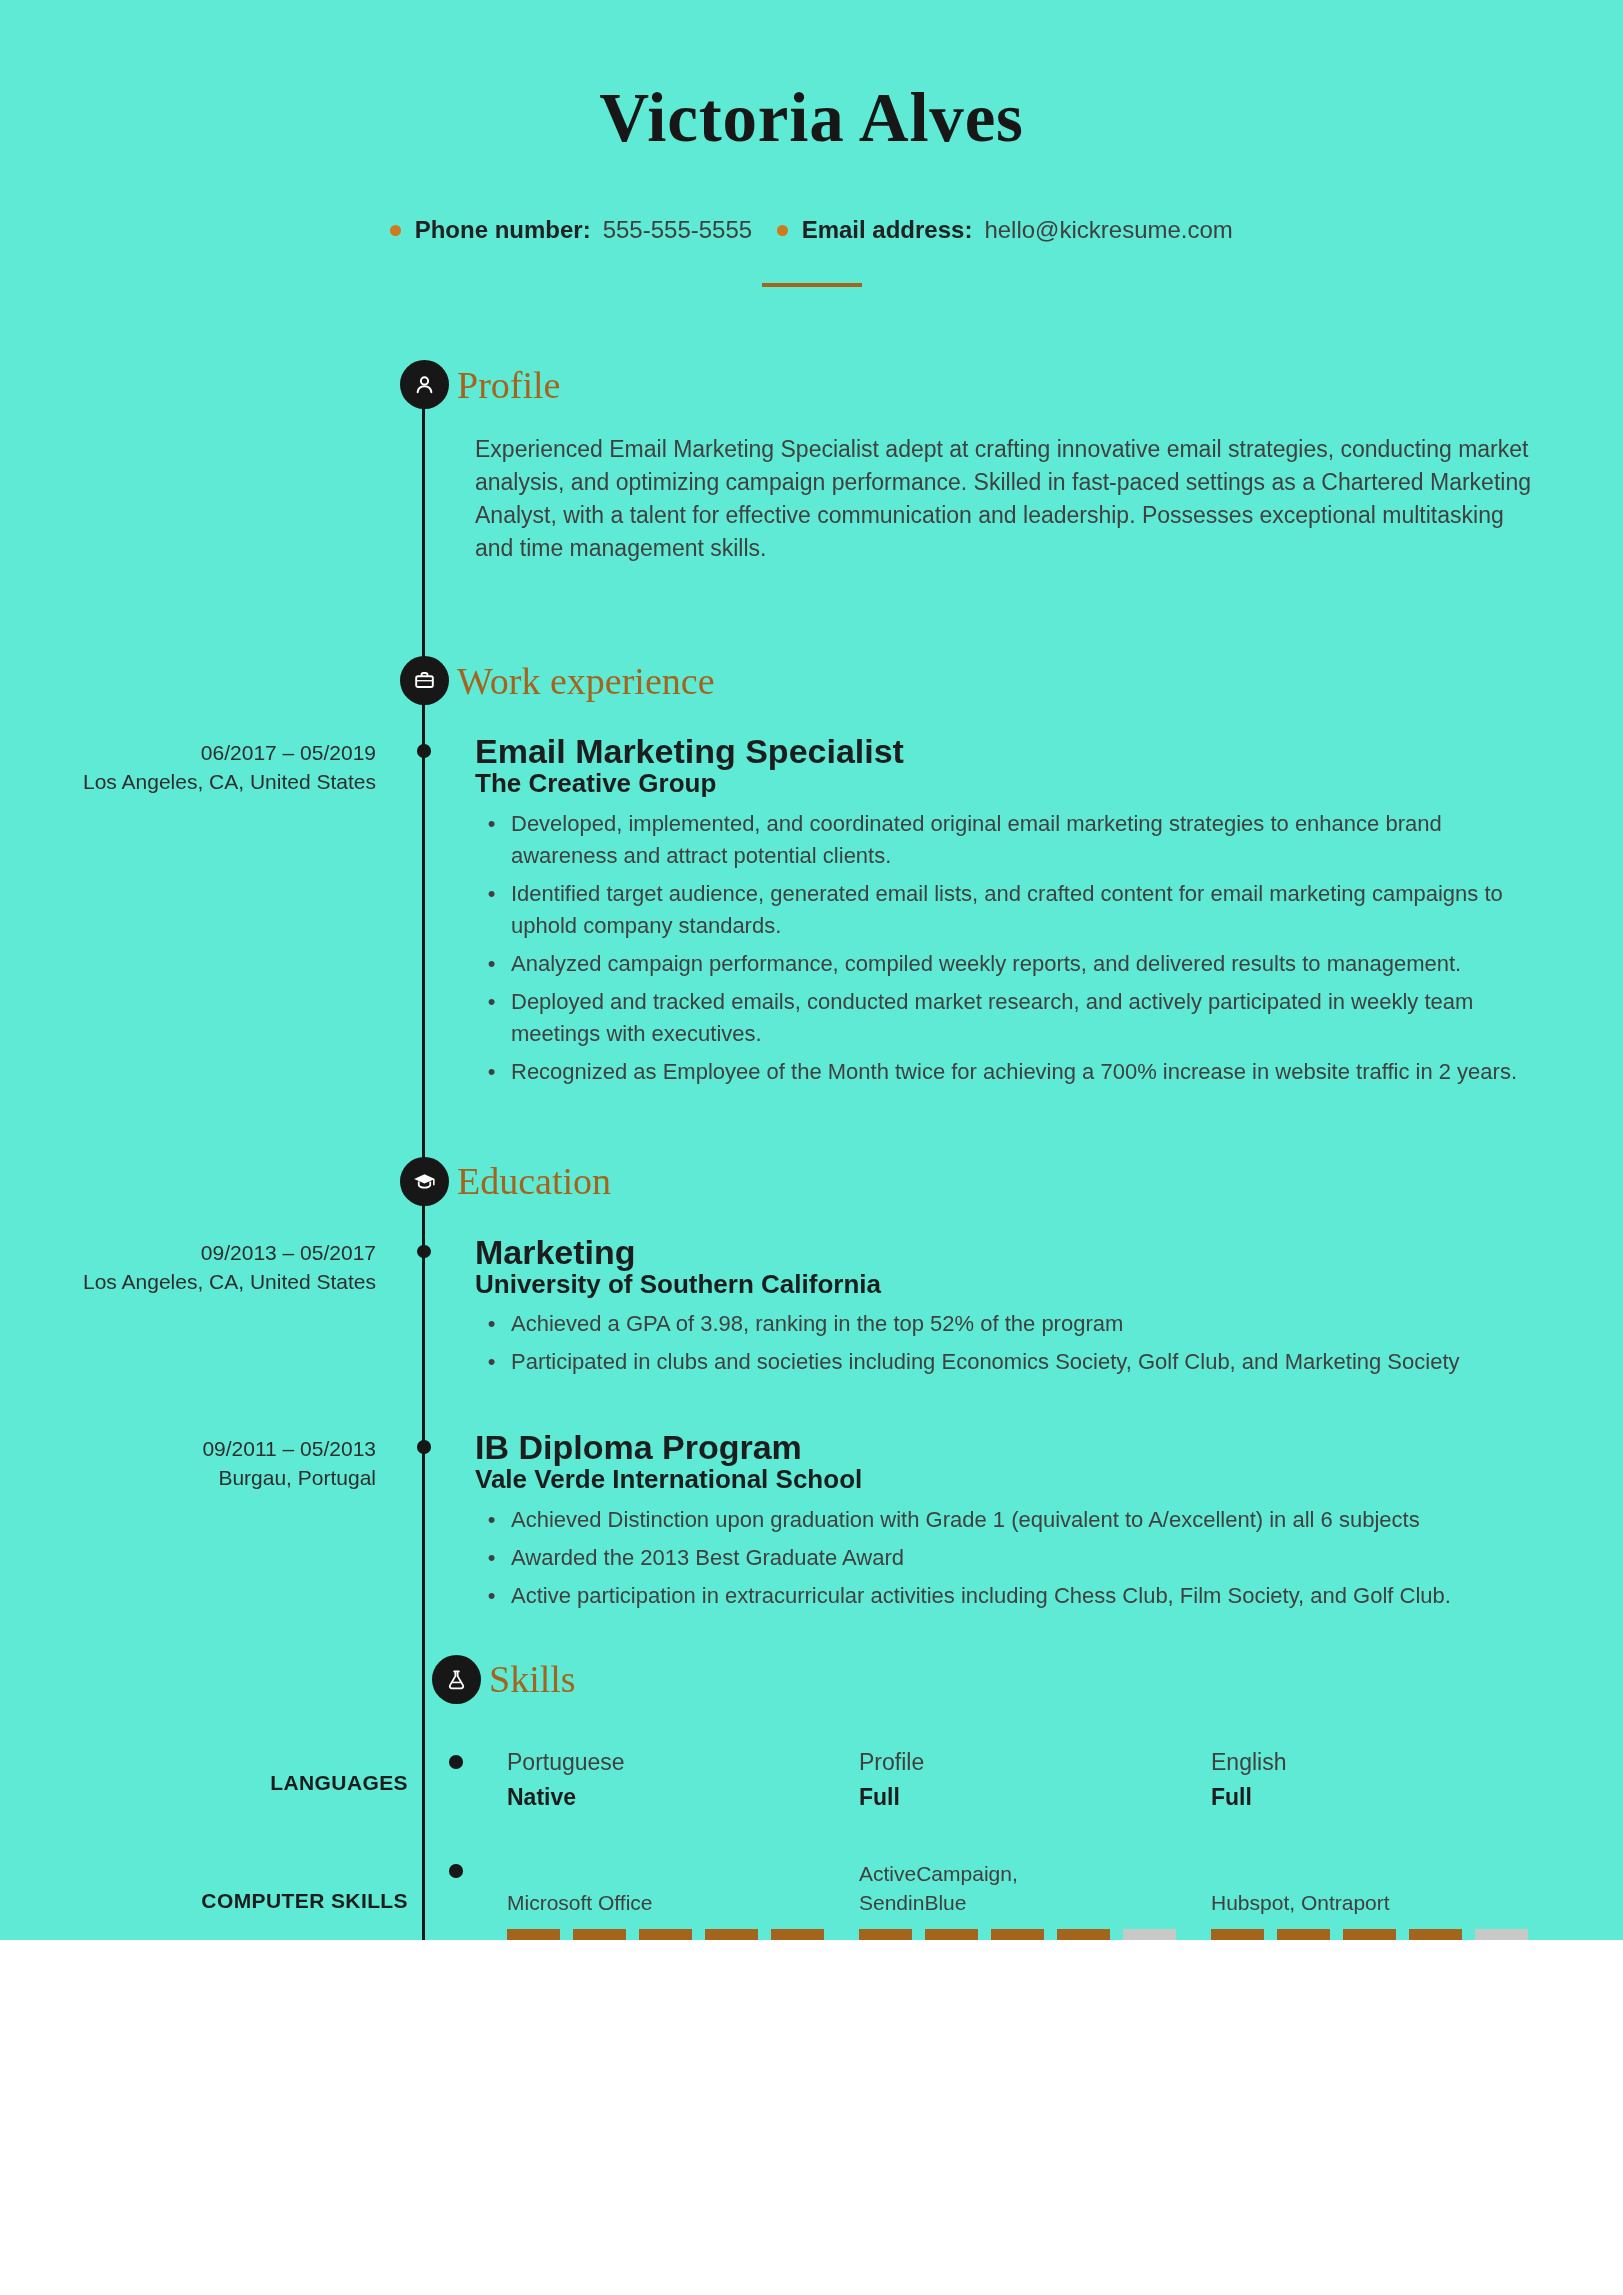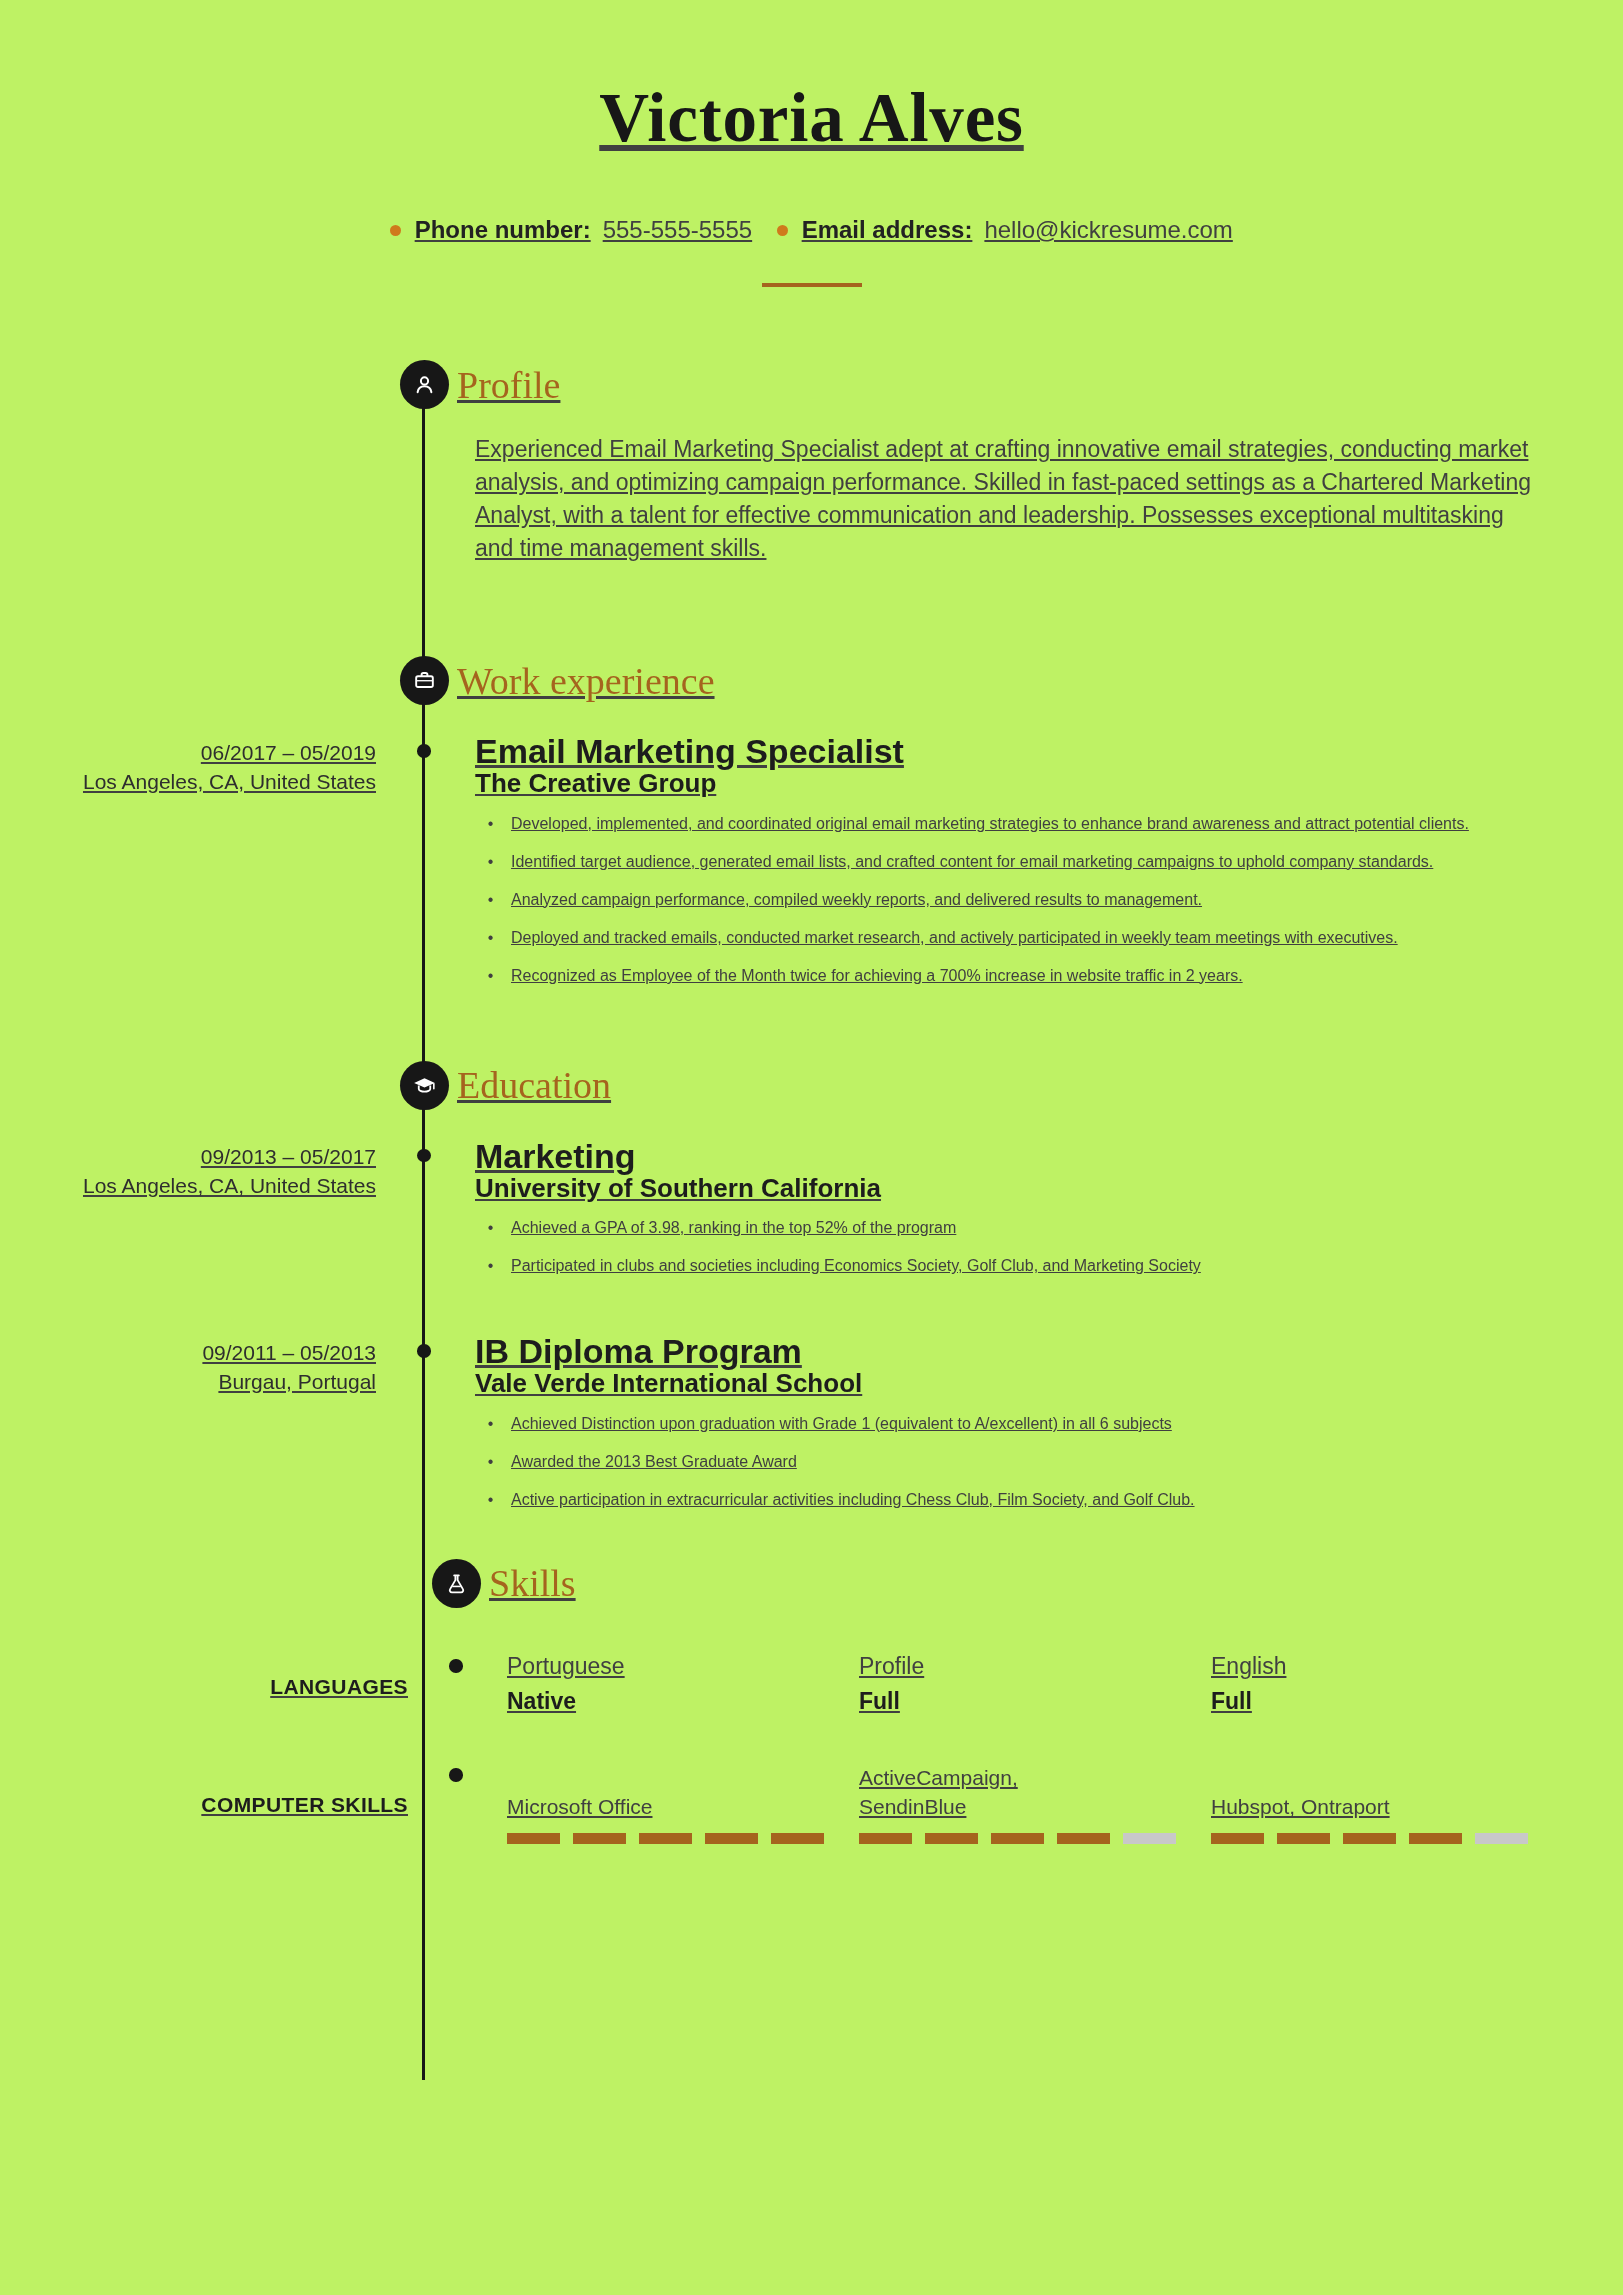--- a/index.html
+++ b/index.html
@@ -1,23 +1,22 @@
 <!DOCTYPE html>
 <html style="--accent: #a5641e; --dot-orange: #cf7a1c; --bar-empty: #c8c8c8; --timeline-black: #171717; --body-text: #404040;font-size:13.5px"><head>
 <meta charset="utf-8">
 <style>
   html,body{margin:0;padding:0;background:#ffffff;}
   .page{
     position:relative;
-    width:1623px;height:2295px;
-    background:#bef264;
+    width:1623px;height:1940px;
+    background:#5eead4;
     font-family:"Liberation Sans",sans-serif;
     color:#404040;
     overflow:hidden;
-    text-decoration:underline;
   }
   .timeline{
     position:absolute;left:422px;top:366px;width:2.5px;height:1714px;
     background:#171717;z-index:0;
   }
   
   .name{
     margin:78px 0 0;text-align:center;
     font-family:"Liberation Serif",serif;font-weight:700;
     font-size:69px;line-height:81px;color:#171717;letter-spacing:0.8px;
@@ -44,21 +43,21 @@
   .sec-skills{margin-top:37px;padding-left:32px;}
   
   .entry{position:relative;display:flex;margin-top:30px;}
   .entry-gap{margin-top:47px;}
   .meta{flex:none;width:376px;text-align:right;padding-top:2.5px;font-size:21px;line-height:29px;color:#2e2e2e;}
   .tdot{position:absolute;left:417px;top:9.3px;width:13.5px;height:13.5px;border-radius:50%;background:#171717;}
   .content{margin-left:99px;width:1055px;}
   .entry h3{margin:0;font-size:34px;line-height:32px;color:#1d1d1d;font-weight:700;}
   .org{font-size:26px;line-height:32px;color:#1d1d1d;font-weight:700;}
   .blist{margin:8.5px 0 0;padding:0;list-style:none;}
-  .blist li{position:relative;padding-left:36px;margin-bottom:6px;font-size:16px;line-height:32px;color:#404040;}
+  .blist li{position:relative;padding-left:36px;margin-bottom:6px;font-size:22px;line-height:32px;color:#404040;}
   .blist li::before{content:"\2022";position:absolute;left:12.7px;top:0;color:#404040;}
   
   .skill-row{position:relative;display:flex;margin-top:44px;align-items:center;}
   .skill-row .meta{padding-top:4.2px;font-weight:700;letter-spacing:0.4px;color:#1d1d1d;font-size:21px;}
   .skill-row .tdot{top:7.6px;}
   .cols{margin-left:99px;display:flex;width:1055px;}
   .col{width:352px;flex:none;}
   .lang-name{font-size:23px;color:#404040;line-height:29px;}
   .lang-level{font-size:23px;font-weight:700;color:#1d1d1d;line-height:29px;margin-top:6.8px;}
   .cskill-name{font-size:21px;color:#404040;line-height:29px;white-space:pre-line;display:flex;align-items:flex-end;min-height:61px;width:326px;}

